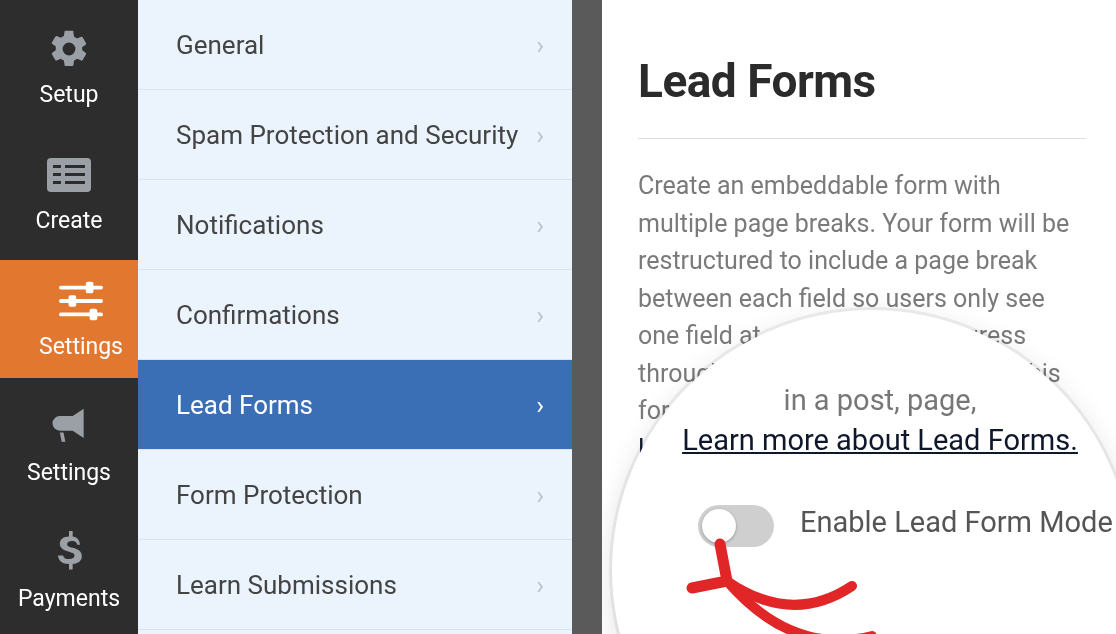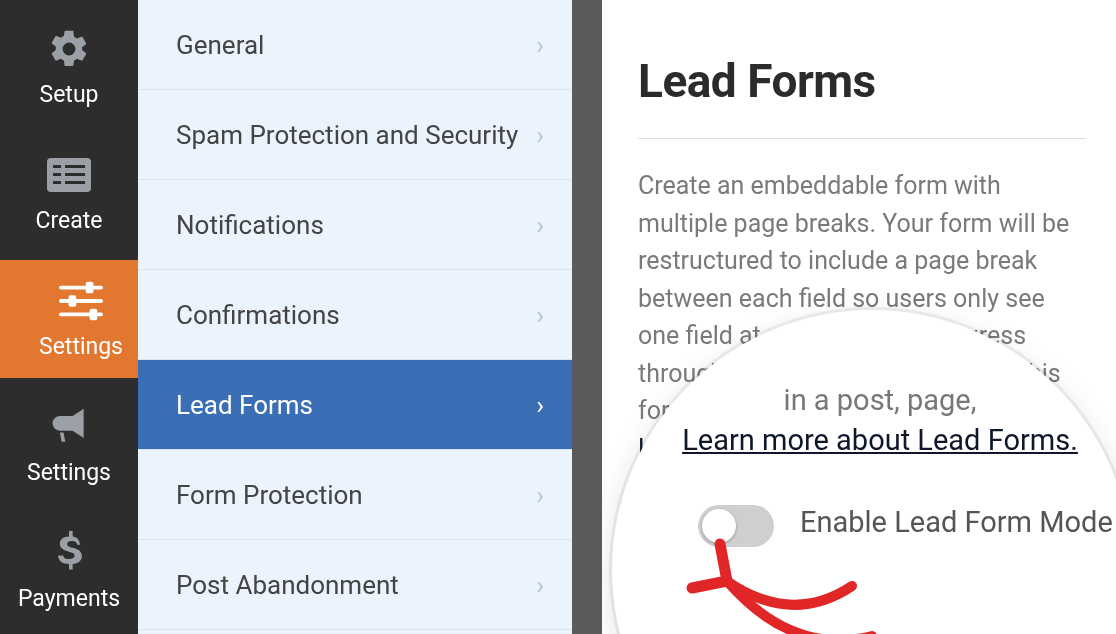--- a/index.html
+++ b/index.html
@@ -237,21 +237,21 @@
     </div>
     <div class="settings-item active">
       <span>Lead Forms</span>
       <span class="chev">›</span>
     </div>
     <div class="settings-item">
       <span>Form Protection</span>
       <span class="chev">›</span>
     </div>
     <div class="settings-item">
-      <span>Post Abandonment</span>
+      <span>Learn Submissions</span>
       <span class="chev">›</span>
     </div>
   </div>
 
   <div class="gap"></div>
 
   <div class="content">
     <h1>Lead Forms</h1>
     <hr>
     <p>Create an embeddable form with multiple page breaks. Your form will be restructured to include a page break between each field so users only see one field at a time as they progress through the form. You can publish this form in a post, page, or widget area.</p>

